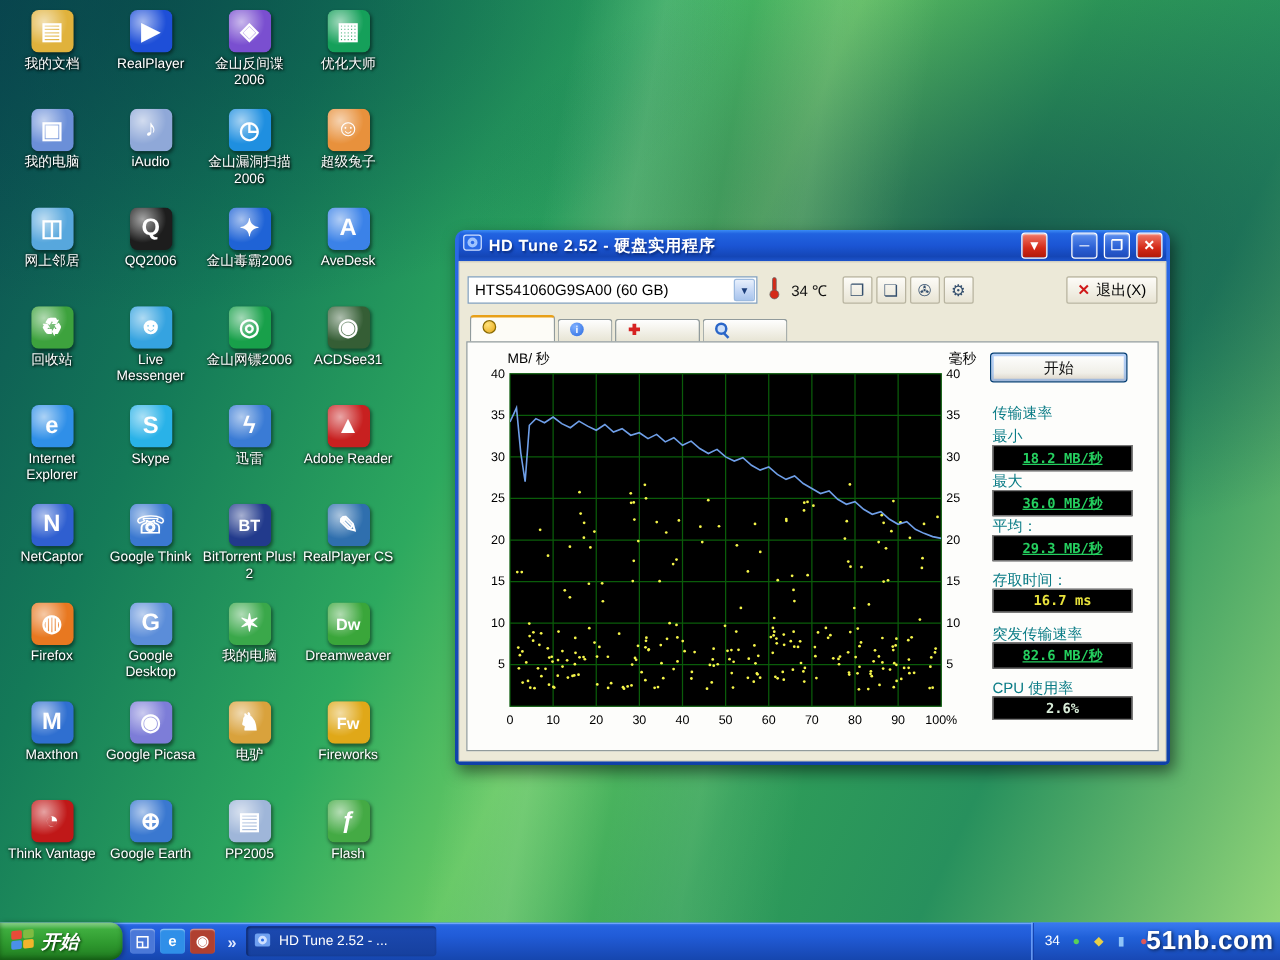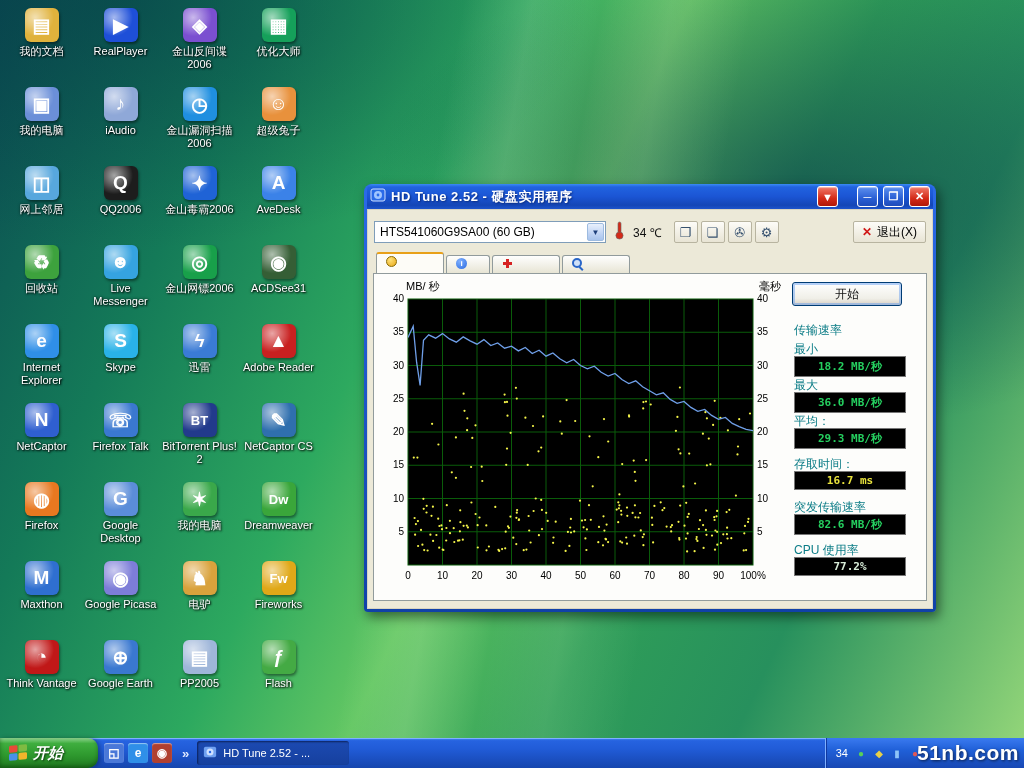--- a/index.html
+++ b/index.html
@@ -68,21 +68,21 @@
   .tick{font-size:10px;fill:#000;}
   .axis{font-size:11px;fill:#000;}
 
   .infocol{position:absolute;left:412px;top:4px;width:130px;bottom:4px;}
   .xp-btn{position:absolute;left:6px;top:4px;width:110px;height:24px;font-size:12px;color:#111;
     border:1px solid #003c74;border-radius:3px;background:linear-gradient(180deg,#fff,#f0efe8 70%,#d8d0c4);
     box-shadow:inset 0 0 0 2px rgba(90,150,240,.45);}
   .sec,.lab{position:absolute;left:8px;font-size:12px;color:#0b7c86;white-space:nowrap;}
   .val{position:absolute;left:8px;width:112px;background:#000;border:1px solid #777;
     font-family:"DejaVu Sans Mono",monospace;font-size:11px;font-weight:bold;text-align:center;padding:2px 0;}
-  .val.green{color:#25cf5f;}
+  .val.green{color:#25cf5f;text-decoration:underline;}
   .val.yellow{color:#e8e23c;}
   .val.white{color:#d8ecd8;}
 
   
   .taskbar{position:absolute;left:0;right:0;bottom:0;height:30px;display:flex;align-items:center;
     background:linear-gradient(180deg,#4a8af4 0%,#2663e0 9%,#215cd8 35%,#1b4fc0 72%,#1646ae 100%);
     box-shadow:inset 0 1px 0 #7fb0ff;}
   .start-btn{height:30px;width:98px;display:flex;align-items:center;gap:5px;padding-left:8px;flex:none;
     border-radius:0 10px 10px 0;color:#fff;font-size:15px;font-weight:bold;font-style:italic;text-shadow:1px 1px 2px #0a3a0a;
     background:linear-gradient(180deg,#8fd48f 0%,#3fae3f 18%,#2f9a2f 55%,#1f7a1f 100%);
@@ -232,33 +232,33 @@
       <div class="dicon">
         <div class="dicon-art" style="--c: #2f5fd0;">
           <span>N</span>
         </div>
         <div class="dicon-label">NetCaptor</div>
       </div>
       <div class="dicon">
         <div class="dicon-art" style="--c: #3a78d0;">
           <span>☏</span>
         </div>
-        <div class="dicon-label">Firefox Talk</div>
+        <div class="dicon-label">Google Think</div>
       </div>
       <div class="dicon">
         <div class="dicon-art" style="--c: #223a8c;">
           <span style="font-size: 13px;">BT</span>
         </div>
         <div class="dicon-label">BitTorrent Plus! 2</div>
       </div>
       <div class="dicon">
         <div class="dicon-art" style="--c: #2f6fae;">
           <span>✎</span>
         </div>
-        <div class="dicon-label">NetCaptor CS</div>
+        <div class="dicon-label">RealPlayer CS</div>
       </div>
       <div class="dicon">
         <div class="dicon-art" style="--c: #e87820;">
           <span>◍</span>
         </div>
         <div class="dicon-label">Firefox</div>
       </div>
       <div class="dicon">
         <div class="dicon-art" style="--c: #5b8dd9;">
           <span>G</span>
@@ -720,21 +720,21 @@
           <div class="lab" style="top:135px">平均：</div>
           <div class="val green" style="top:150px">29.3 MB/秒</div>
 
           <div class="lab" style="top:178px">存取时间：</div>
           <div class="val yellow" style="top:193px">16.7 ms</div>
 
           <div class="lab" style="top:221px">突发传输速率</div>
           <div class="val green" style="top:236px">82.6 MB/秒</div>
 
           <div class="lab" style="top:264px">CPU 使用率</div>
-          <div class="val white" style="top:279px">77.2%</div>
+          <div class="val white" style="top:279px">2.6%</div>
         </div>
       </div>
 
     </div>
   </div>
 
   <div class="taskbar">
     <div class="start-btn">
       <span>
         <svg width="20" height="18" viewBox="0 0 20 18">

